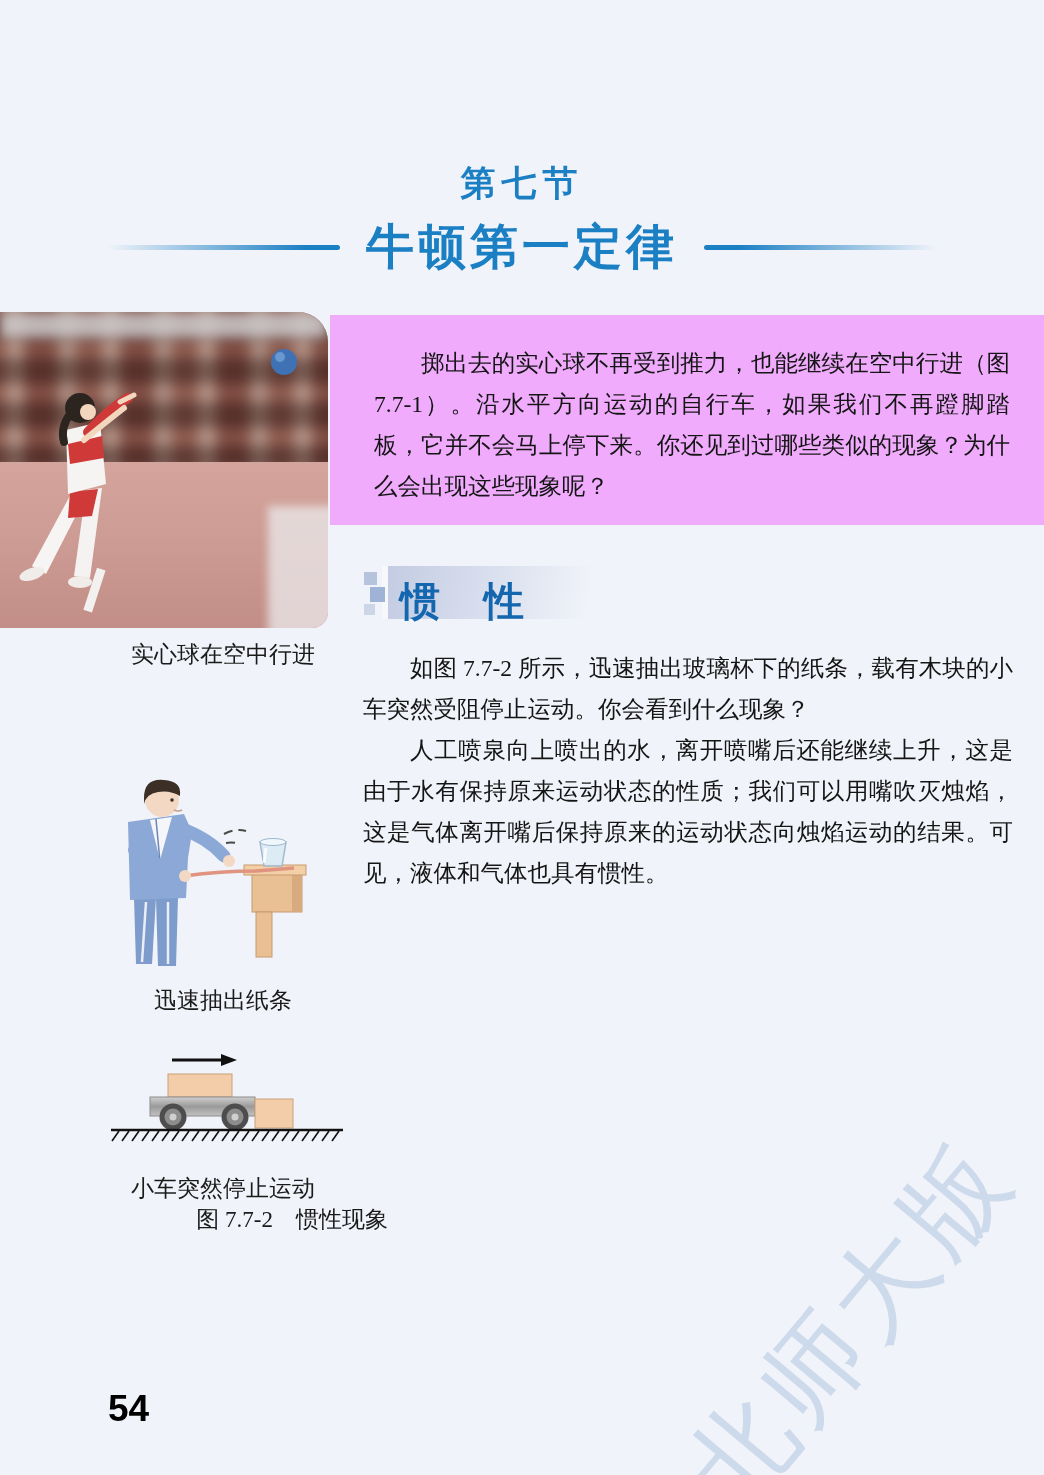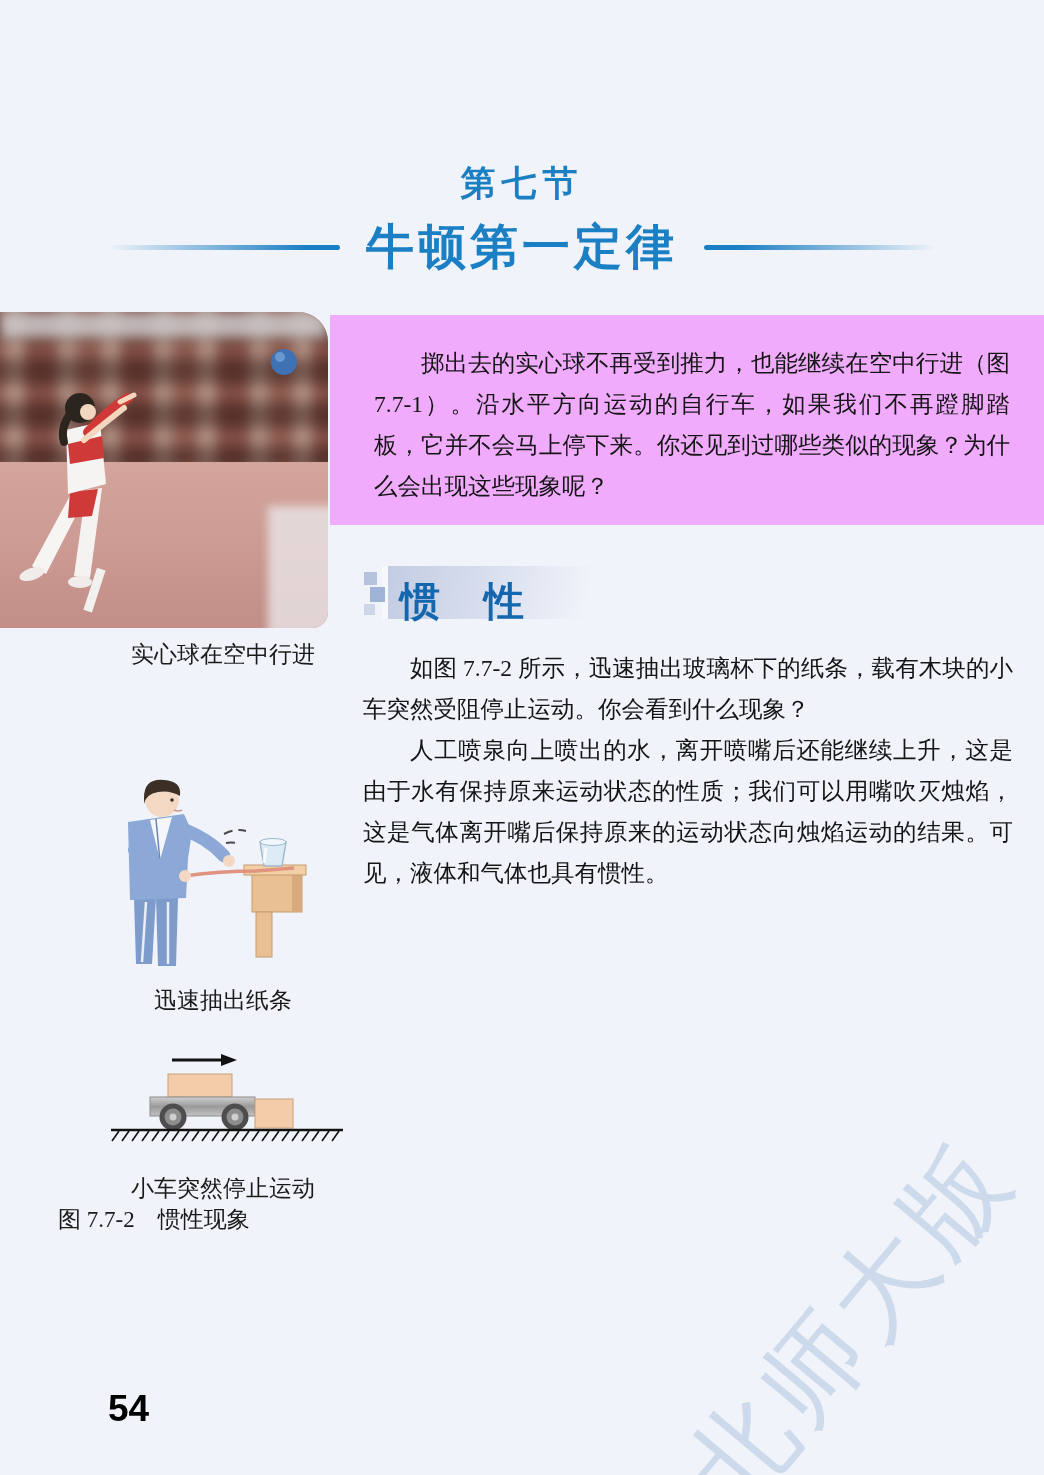--- a/index.html
+++ b/index.html
@@ -66,21 +66,21 @@
   .intro-text{
     position:absolute; left:44px; top:28px; width:636px;
     font-size:23.5px; line-height:41px; text-align:justify; text-indent:2em;
   }
 
   
   .caption{ font-size:23px; color:#1a1a1a; }
   .cap-photo{ position:absolute; left:58px; top:638px; width:330px; text-align:center; line-height:33px; }
   .cap-exp1{ position:absolute; left:58px; top:985px; width:330px; text-align:center; }
   .cap-exp2{ position:absolute; left:58px; top:1156px; width:330px; text-align:center;margin-top:17px; }
-  .cap-fig2{ position:absolute; left:58px; top:1204px; width:330px; text-align:left; }
+  .cap-fig2{ position:absolute; left:58px; top:1204px; width:330px; text-align:right; }
 
   
   .heading-band{
     position:absolute; left:382px; top:566px; width:215px; height:53px;
     background:linear-gradient(100deg, #c2cbe2 0%, #d7dded 45%, rgba(240,243,249,0) 95%);
   }
   .heading-band .edge{
     position:absolute; left:0; top:0; width:6px; height:53px; background:#f7f8fc;
   }
   .sq{ position:absolute; }

